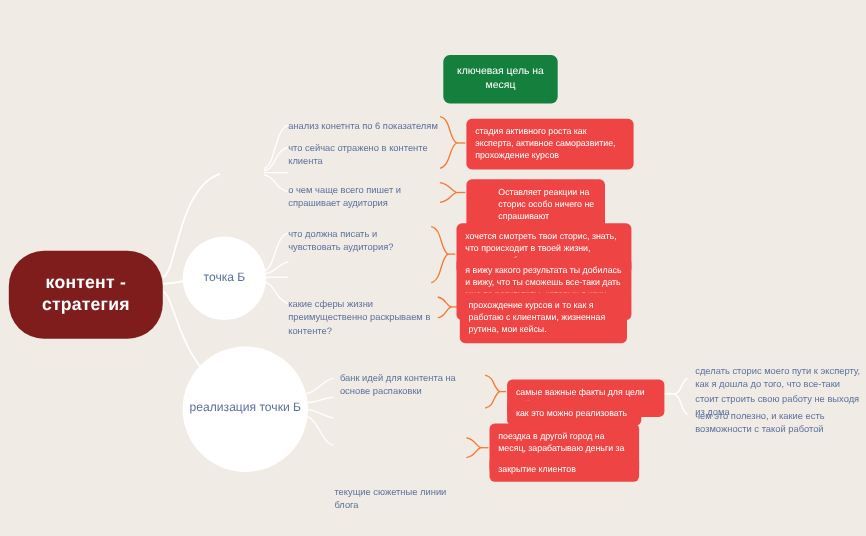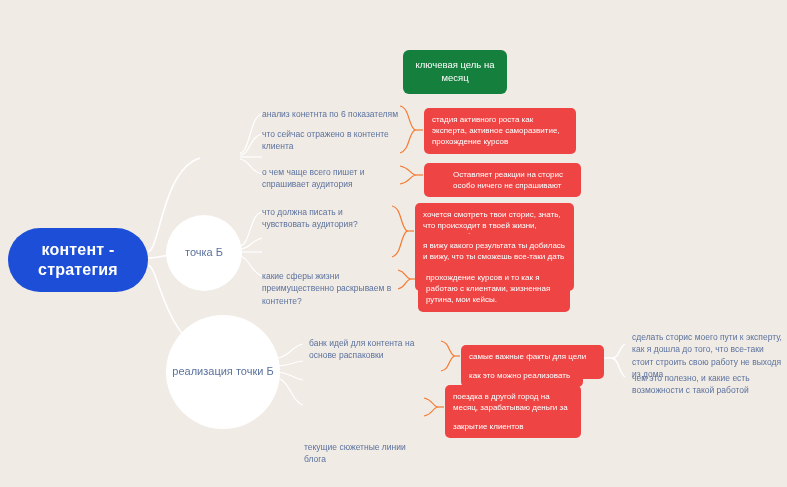--- a/index.html
+++ b/index.html
@@ -31,22 +31,22 @@
   }
   .node {
     position: absolute;
     box-sizing: border-box;
   }
   
   .center-node {
     left: 8px;
     top: 228px;
     width: 140px;
-    height: 64px;
-    background: #1d4ed8;
+    height: 80px;
+    background: #7f1d1d;
     border-radius: 32px;
     display: flex;
     align-items: center;
     justify-content: center;
     text-align: center;
     color: #FFFFFF;
     font-size: 16px;
     font-weight: bold;
     line-height: 1.22;
     letter-spacing: 0.2px;
@@ -173,21 +173,21 @@
   <div class="node center-node">контент - стратегия</div>
 
   <div class="node obox obox-title" style="left:403px; top:50px; width:104px;">ключевая цель на месяц</div>
 
 
   <div class="leaf" style="left:262px; top:108px; width:140px;">анализ конетнта по 6 показателям</div>
   <div class="leaf" style="left:262px; top:128px; width:142px;">что сейчас отражено в контенте клиента</div>
   <div class="leaf" style="left:262px; top:166px; width:136px;">о чем чаще всего пишет и спрашивает аудитория</div>
 
   <div class="obox" style="left:424px; top:108px; width:152px;">стадия активного роста как эксперта, активное саморазвитие, прохождение курсов</div>
-  <div class="obox" style="left:424px; top:163px; width:157px;padding-left:29px;">Оставляет реакции на сторис особо ничего не спрашивают</div>
+  <div class="obox" style="left:424px; top:163px; width:126px;padding-left:29px;">Оставляет реакции на сторис особо ничего не спрашивают</div>
 
   <div class="circle circle-b">точка Б</div>
 
   <div class="leaf" style="left:262px; top:206px; width:130px;">что должна писать и чувствовать аудитория?</div>
   <div class="leaf" style="left:262px; top:270px; width:138px;">какие сферы жизни преимущественно раскрываем в контенте?</div>
 
   <div class="obox" style="left:415px; top:203px; width:159px;">хочется смотреть твои сторис, знать, что происходит в твоей жизни, узнавать тебя</div>
   <div class="obox" style="left:415px; top:234px; width:159px;">я вижу какого результата ты добилась и вижу, что ты сможешь все-таки дать мне те результаты, которых я хочу достичь.</div>
   <div class="obox" style="left:418px; top:266px; width:152px;">прохождение курсов и то как я работаю с клиентами, жизненная рутина, мои кейсы.</div>
 

